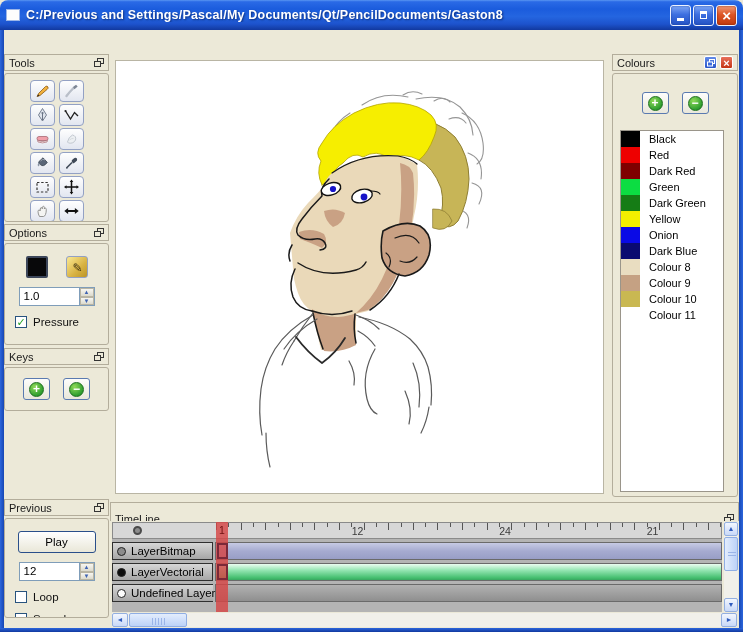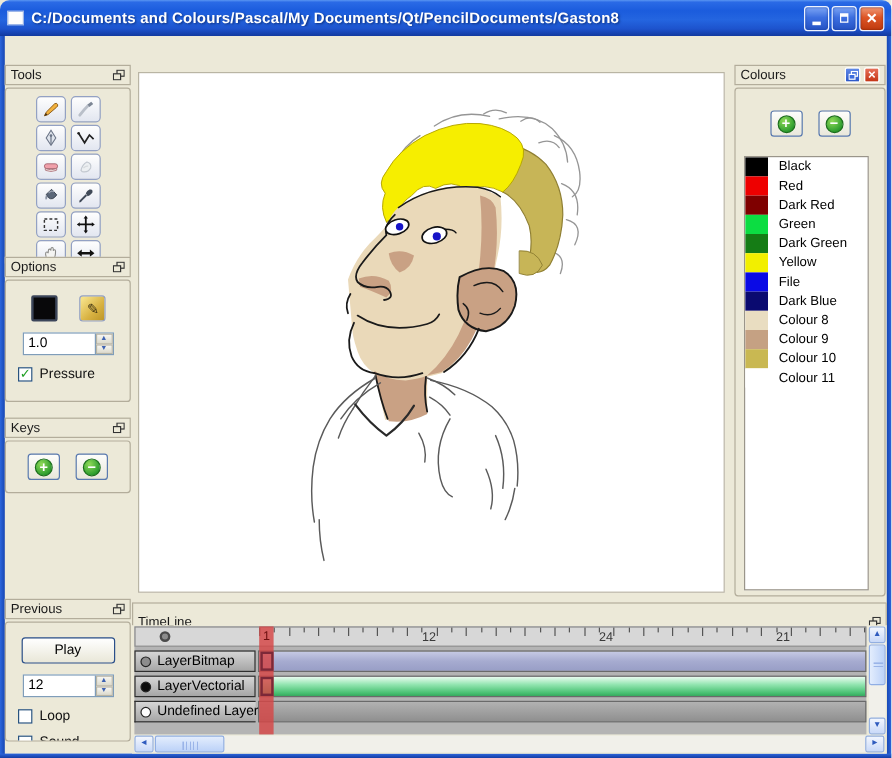--- a/index.html
+++ b/index.html
@@ -119,21 +119,21 @@
   .hgrip{position:absolute;left:22px;top:4px;width:14px;height:7px;
     background:repeating-linear-gradient(90deg,#9ab4e8 0 1px,transparent 1px 3px);}
 </style>
 </head>
 <body>
 
 <div class="win">
 
   <div class="titlebar">
     <div class="app-ico"></div>
-    <div class="title-text">C:/Documents and Colours/Pascal/My Documents/Qt/PencilDocuments/Gaston8</div>
+    <div class="title-text">C:/Previous and Settings/Pascal/My Documents/Qt/PencilDocuments/Gaston8</div>
     <div class="tb-btns">
       <button class="tb-btn">
           <span class="glyph-min"></span>
         </button>
       <button class="tb-btn">
           <span class="glyph-max"></span>
         </button>
       <button class="tb-btn close">
           <span class="glyph-close">×</span>
         </button>
@@ -227,21 +227,21 @@
             <span style="line-height:0"><svg width="17" height="16" viewBox="0 0 16 16">
                 <path d="M3.5 8 L12.5 8" stroke="#111" stroke-width="2.2"></path>
                 <path d="M0.8 8 L4.6 5 L4.6 11 Z" fill="#111"></path>
                 <path d="M15.2 8 L11.4 5 L11.4 11 Z" fill="#111"></path>
               </svg></span>
           </button>
         </div>
     </div>
   </div>
 
-  <div class="panel" style="top:214px;">
+  <div class="panel" style="top:224px;">
     <div class="p-title">
       <span>Options</span>
       <span class="float-ic">
         <svg width="10" height="9">
             <rect x="3.5" y="0.5" width="6" height="5" fill="none" stroke="#333"></rect>
             <rect x="0.5" y="3.5" width="6" height="5" fill="#ece9d8" stroke="#333"></rect>
           </svg>
       </span>
     </div>
     <div class="p-body" style="height:102px;">
@@ -439,21 +439,21 @@
           <div class="c-row">
             <span class="c-sw" style="background:#157c15"></span>
             <span class="c-name">Dark Green</span>
           </div>
           <div class="c-row">
             <span class="c-sw" style="background:#f2ef00"></span>
             <span class="c-name">Yellow</span>
           </div>
           <div class="c-row">
             <span class="c-sw" style="background:#0a0ae6"></span>
-            <span class="c-name">File</span>
+            <span class="c-name">Onion</span>
           </div>
           <div class="c-row">
             <span class="c-sw" style="background:#0a0a70"></span>
             <span class="c-name">Dark Blue</span>
           </div>
           <div class="c-row">
             <span class="c-sw" style="background:#e9ddc1"></span>
             <span class="c-name">Colour 8</span>
           </div>
           <div class="c-row">

